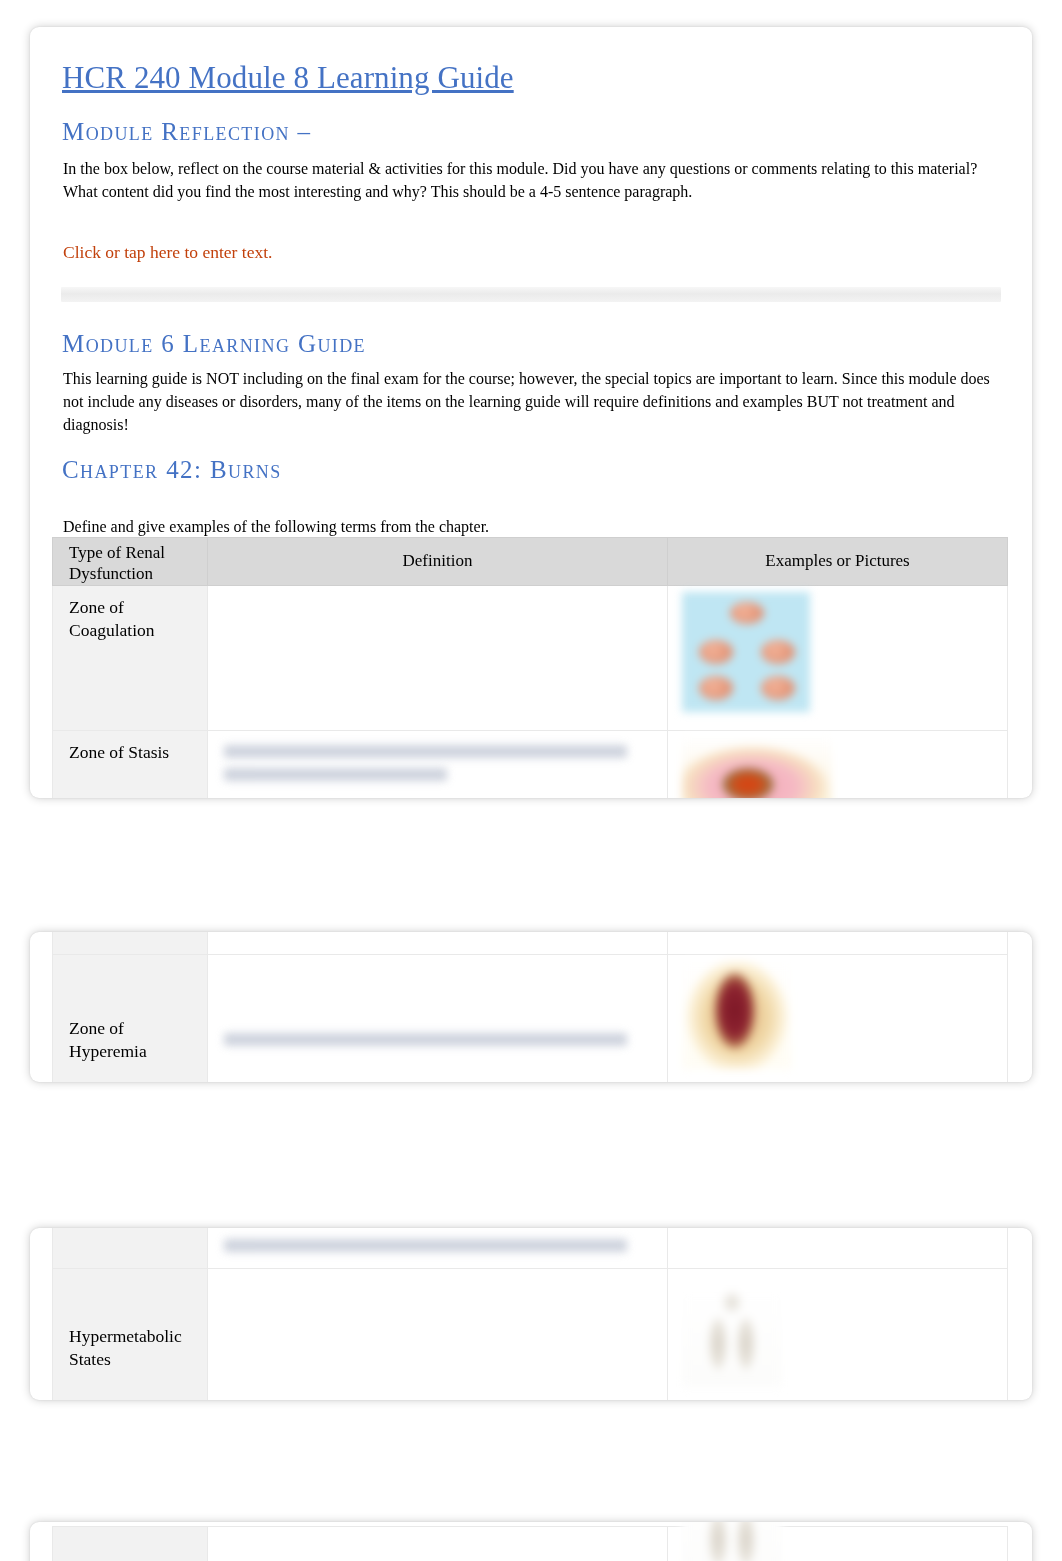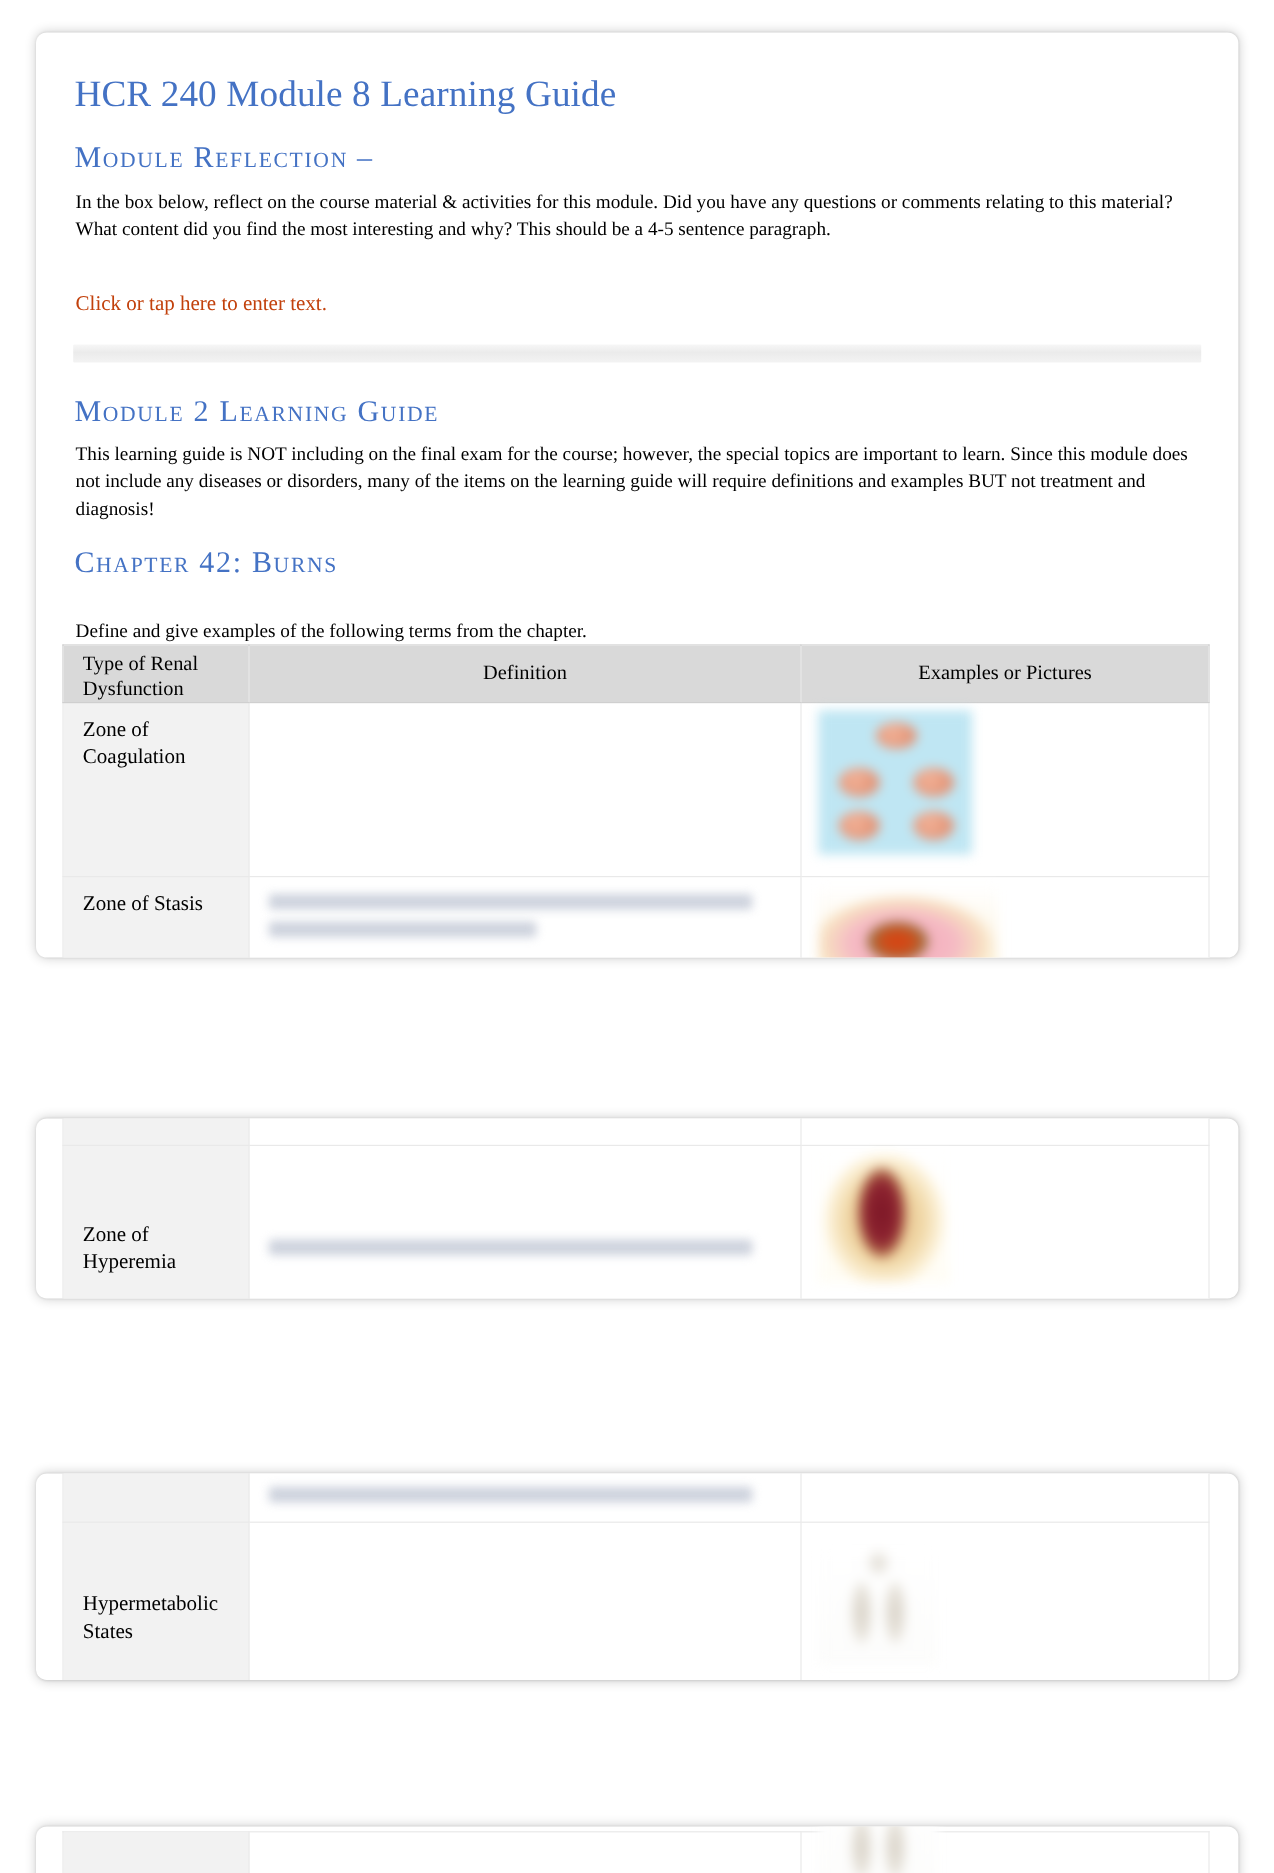--- a/index.html
+++ b/index.html
@@ -24,20 +24,21 @@
   #page-3 { top: 1228px; height: 172px; }
   #page-4 { top: 1522px; height: 120px; }
 
   .page-inner { position: relative; width: 100%; height: 100%; }
 
   
   .doc-title {
     position: absolute; left: 32px; top: 33px;
     font-size: 31px; color: #4472c4; font-weight: normal;
     letter-spacing: 0.1px;
+    text-decoration: underline;
   }
   .h-smallcaps {
     position: absolute; left: 32px;
     color: #4472c4; font-size: 25px; font-weight: normal;
     font-variant: small-caps; letter-spacing: 1.4px;
   }
   #h-module-reflection { top: 91px; }
   #h-module8-guide     { top: 303px; }
   #h-chapter42         { top: 429px; }
 
@@ -152,21 +153,21 @@
       <h1 class="doc-title">HCR 240 Module 8 Learning Guide</h1>
 
       <h2 class="h-smallcaps" id="h-module-reflection">Module Reflection  –</h2>
 
       <p class="body-p" id="p-reflection-instructions">In the box below, reflect on the course material &amp; activities for this module.   Did you have any questions or comments relating to this material?   What content did you find the most interesting and why?   This should be a 4-5 sentence paragraph.</p>
 
       <p class="placeholder-text">Click or tap here to enter text.</p>
 
       <div class="section-divider"></div>
 
-      <h2 class="h-smallcaps" id="h-module8-guide">Module 2 Learning Guide</h2>
+      <h2 class="h-smallcaps" id="h-module8-guide">Module 6 Learning Guide</h2>
 
       <p class="body-p" id="p-guide-note">This learning guide is NOT including on the final exam for the course; however, the special topics are important to learn. Since this module does not include any diseases or disorders, many of the items on the learning guide will require definitions and examples BUT not treatment and diagnosis!</p>
 
       <h2 class="h-smallcaps" id="h-chapter42">Chapter 42: Burns</h2>
 
       <p class="body-p" id="p-define-instructions">Define and give examples of the following terms from the chapter.</p>
 
       <table class="tbl" style="top:498px;">
         <colgroup>
           <col class="col-type">

